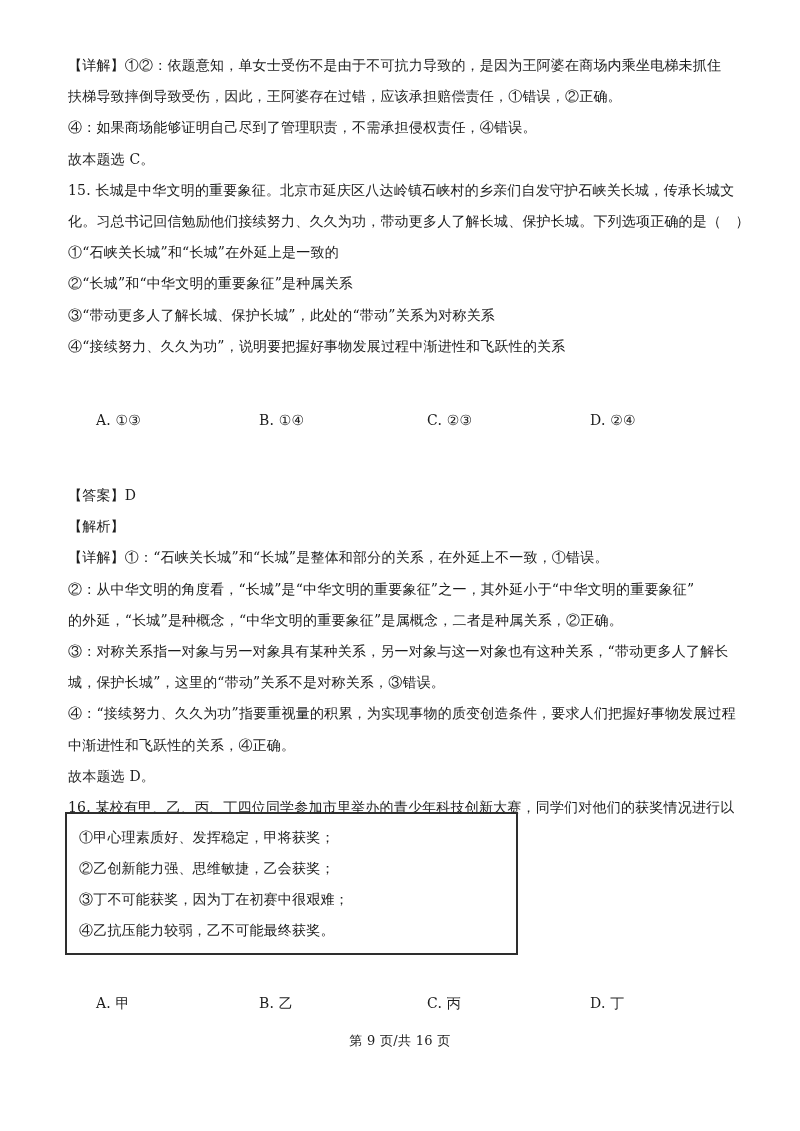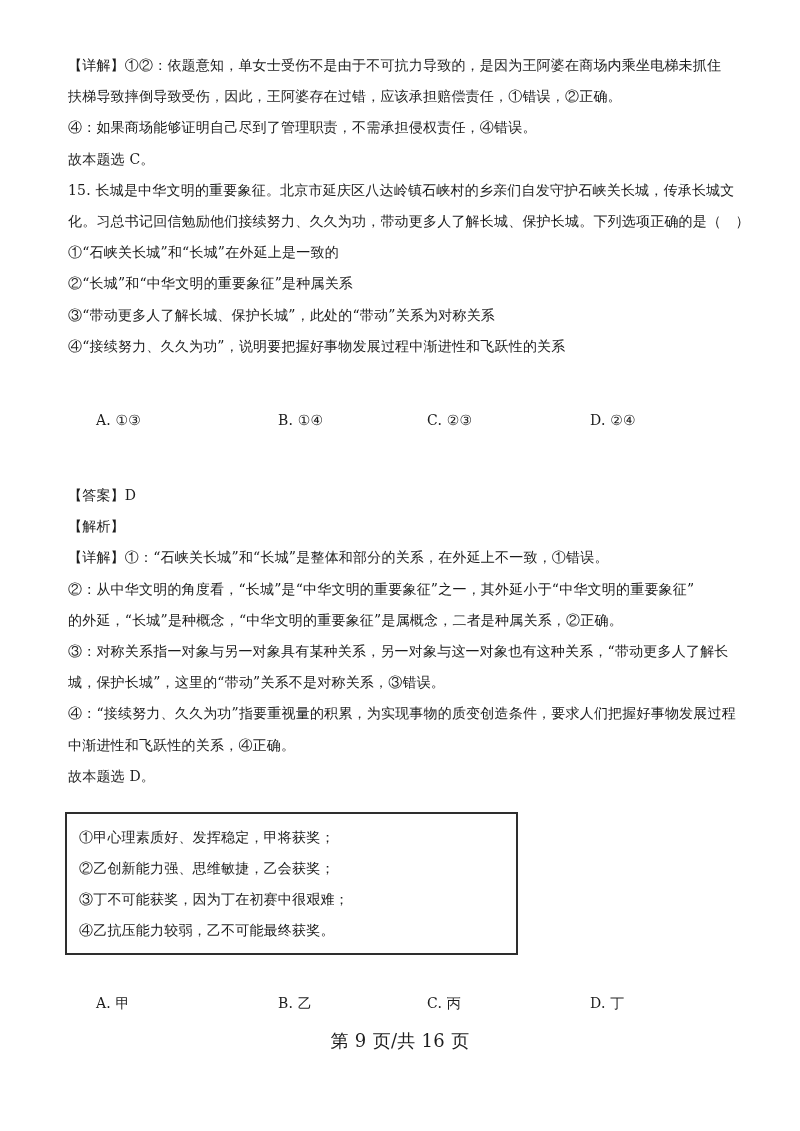--- a/index.html
+++ b/index.html
@@ -18,37 +18,37 @@
     white-space:nowrap;
     letter-spacing:0.2px;
   }
   .stack1 { position:absolute; left:68px; top:50px;  width:700px; }
   .stack2 { position:absolute; left:68px; top:436px; width:700px;margin-top:44px; }
   .opt-row { position:absolute; left:68px; width:700px; height:31px; }
   .row-q15 { top:405px; }
   .row-q16 { top:988px; }
   .opt { position:absolute; top:0; height:31px; line-height:31px; white-space:nowrap; letter-spacing:0.2px;margin-left:24px; }
   .opt-a { left:4px; }
-  .opt-b { left:186px;text-align:center; }
+  .opt-b { left:167px;text-align:center; }
   .opt-c { left:335px; }
   .opt-d { left:498px;text-align:center; }
   .pred-box {
     position:absolute; left:65px; top:812px;
     width:453px; height:143px;
     box-sizing:border-box;
     border:2px solid #2e2e2e;
     padding:8px 8px 8px 12px;
     background:#ffffff;
   }
   .pred-box .ln { height:31px; line-height:31px; }
   .page-footer {
     position:absolute; left:0; top:1032px;
     width:800px; height:18px; line-height:18px;
     text-align:center;
-    font-size:18px;
+    font-size:13px;
     letter-spacing:0.3px;
   }
 </style>
 </head>
 <body>
 
 <div class="page">
 
   <div class="stack1">
     <div class="ln">【详解】①②：依题意知，单女士受伤不是由于不可抗力导致的，是因为王阿婆在商场内乘坐电梯未抓住</div>
@@ -74,20 +74,21 @@
     <div class="ln">【答案】D</div>
     <div class="ln">【解析】</div>
     <div class="ln">【详解】①：“石峡关长城”和“长城”是整体和部分的关系，在外延上不一致，①错误。</div>
     <div class="ln">②：从中华文明的角度看，“长城”是“中华文明的重要象征”之一，其外延小于“中华文明的重要象征”</div>
     <div class="ln">的外延，“长城”是种概念，“中华文明的重要象征”是属概念，二者是种属关系，②正确。</div>
     <div class="ln">③：对称关系指一对象与另一对象具有某种关系，另一对象与这一对象也有这种关系，“带动更多人了解长</div>
     <div class="ln">城，保护长城”，这里的“带动”关系不是对称关系，③错误。</div>
     <div class="ln">④：“接续努力、久久为功”指要重视量的积累，为实现事物的质变创造条件，要求人们把握好事物发展过程</div>
     <div class="ln">中渐进性和飞跃性的关系，④正确。</div>
     <div class="ln">故本题选 D。</div>
+    <div class="ln">16. 某校有甲、乙、丙、丁四位同学参加市里举办的青少年科技创新大赛，同学们对他们的获奖情况进行以</div>
   </div>
 
   <div class="pred-box">
     <div class="ln">①甲心理素质好、发挥稳定，甲将获奖；</div>
     <div class="ln">②乙创新能力强、思维敏捷，乙会获奖；</div>
     <div class="ln">③丁不可能获奖，因为丁在初赛中很艰难；</div>
     <div class="ln">④乙抗压能力较弱，乙不可能最终获奖。</div>
   </div>
 
   <div class="opt-row row-q16">

